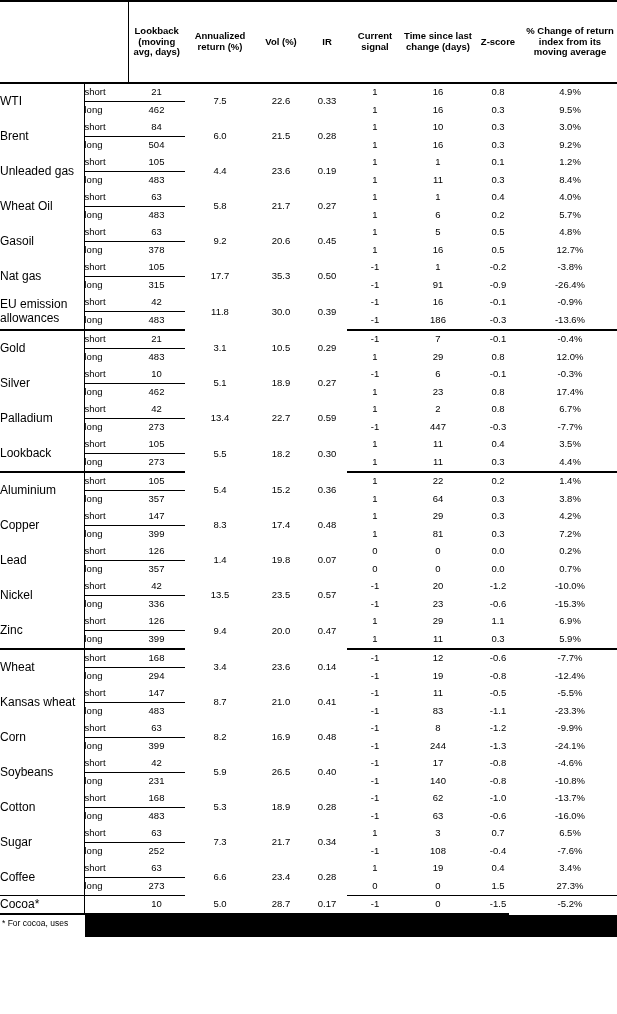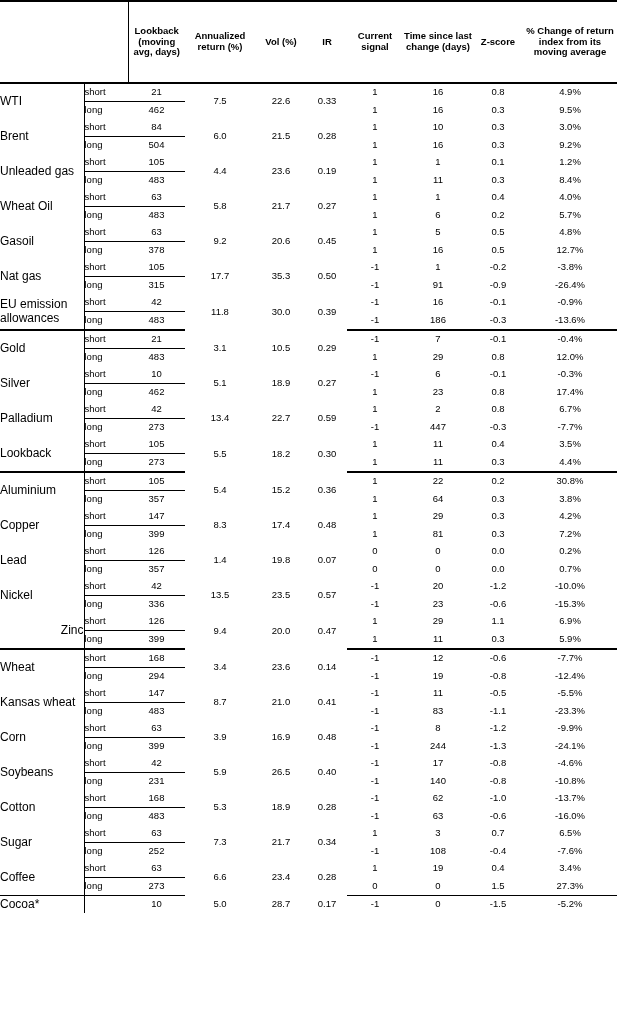--- a/index.html
+++ b/index.html
@@ -363,21 +363,21 @@
         <tr class="r-short">
           <td class="name" rowspan="2">Aluminium</td>
           <td class="term bsep">short</td>
           <td class="num bsep">105</td>
           <td class="merge" rowspan="2">5.4</td>
           <td class="merge" rowspan="2">15.2</td>
           <td class="merge" rowspan="2">0.36</td>
           <td class="num">1</td>
           <td class="num">22</td>
           <td class="num">0.2</td>
-          <td class="num">30.8%</td>
+          <td class="num">1.4%</td>
         </tr>
         <tr class="r-long">
           <td class="term">long</td>
           <td class="num">357</td>
           <td class="num">1</td>
           <td class="num">64</td>
           <td class="num">0.3</td>
           <td class="num">3.8%</td>
         </tr>
         <tr class="r-short">
@@ -434,21 +434,21 @@
         </tr>
         <tr class="r-long">
           <td class="term">long</td>
           <td class="num">336</td>
           <td class="num">-1</td>
           <td class="num">23</td>
           <td class="num">-0.6</td>
           <td class="num">-15.3%</td>
         </tr>
         <tr class="r-short">
-          <td class="name sect-end-name" rowspan="2" style="border-bottom: 2px solid rgb(0, 0, 0); text-align: right;">Zinc</td>
+          <td class="name sect-end-name" rowspan="2" style="border-bottom: 2px solid rgb(0, 0, 0);">Zinc</td>
           <td class="term bsep">short</td>
           <td class="num bsep">126</td>
           <td class="merge" rowspan="2">9.4</td>
           <td class="merge" rowspan="2">20.0</td>
           <td class="merge" rowspan="2">0.47</td>
           <td class="num">1</td>
           <td class="num">29</td>
           <td class="num">1.1</td>
           <td class="num">6.9%</td>
         </tr>
@@ -497,21 +497,21 @@
           <td class="num">483</td>
           <td class="num">-1</td>
           <td class="num">83</td>
           <td class="num">-1.1</td>
           <td class="num">-23.3%</td>
         </tr>
         <tr class="r-short">
           <td class="name" rowspan="2">Corn</td>
           <td class="term bsep">short</td>
           <td class="num bsep">63</td>
-          <td class="merge" rowspan="2">3.9</td>
+          <td class="merge" rowspan="2">8.2</td>
           <td class="merge" rowspan="2">16.9</td>
           <td class="merge" rowspan="2">0.48</td>
           <td class="num">-1</td>
           <td class="num">8</td>
           <td class="num">-1.2</td>
           <td class="num">-9.9%</td>
         </tr>
         <tr class="r-long">
           <td class="term">long</td>
           <td class="num">399</td>
@@ -607,13 +607,17 @@
           <td class="num">5.0</td>
           <td class="num">28.7</td>
           <td class="num">0.17</td>
           <td class="num">-1</td>
           <td class="num">0</td>
           <td class="num">-1.5</td>
           <td class="num">-5.2%</td>
         </tr>
       </tbody>
   </table>
+  <div class="footnote">
+    <span>* For cocoa, uses</span>
+    <span class="redaction"></span>
+  </div>
 </div>
 
 </body></html>

